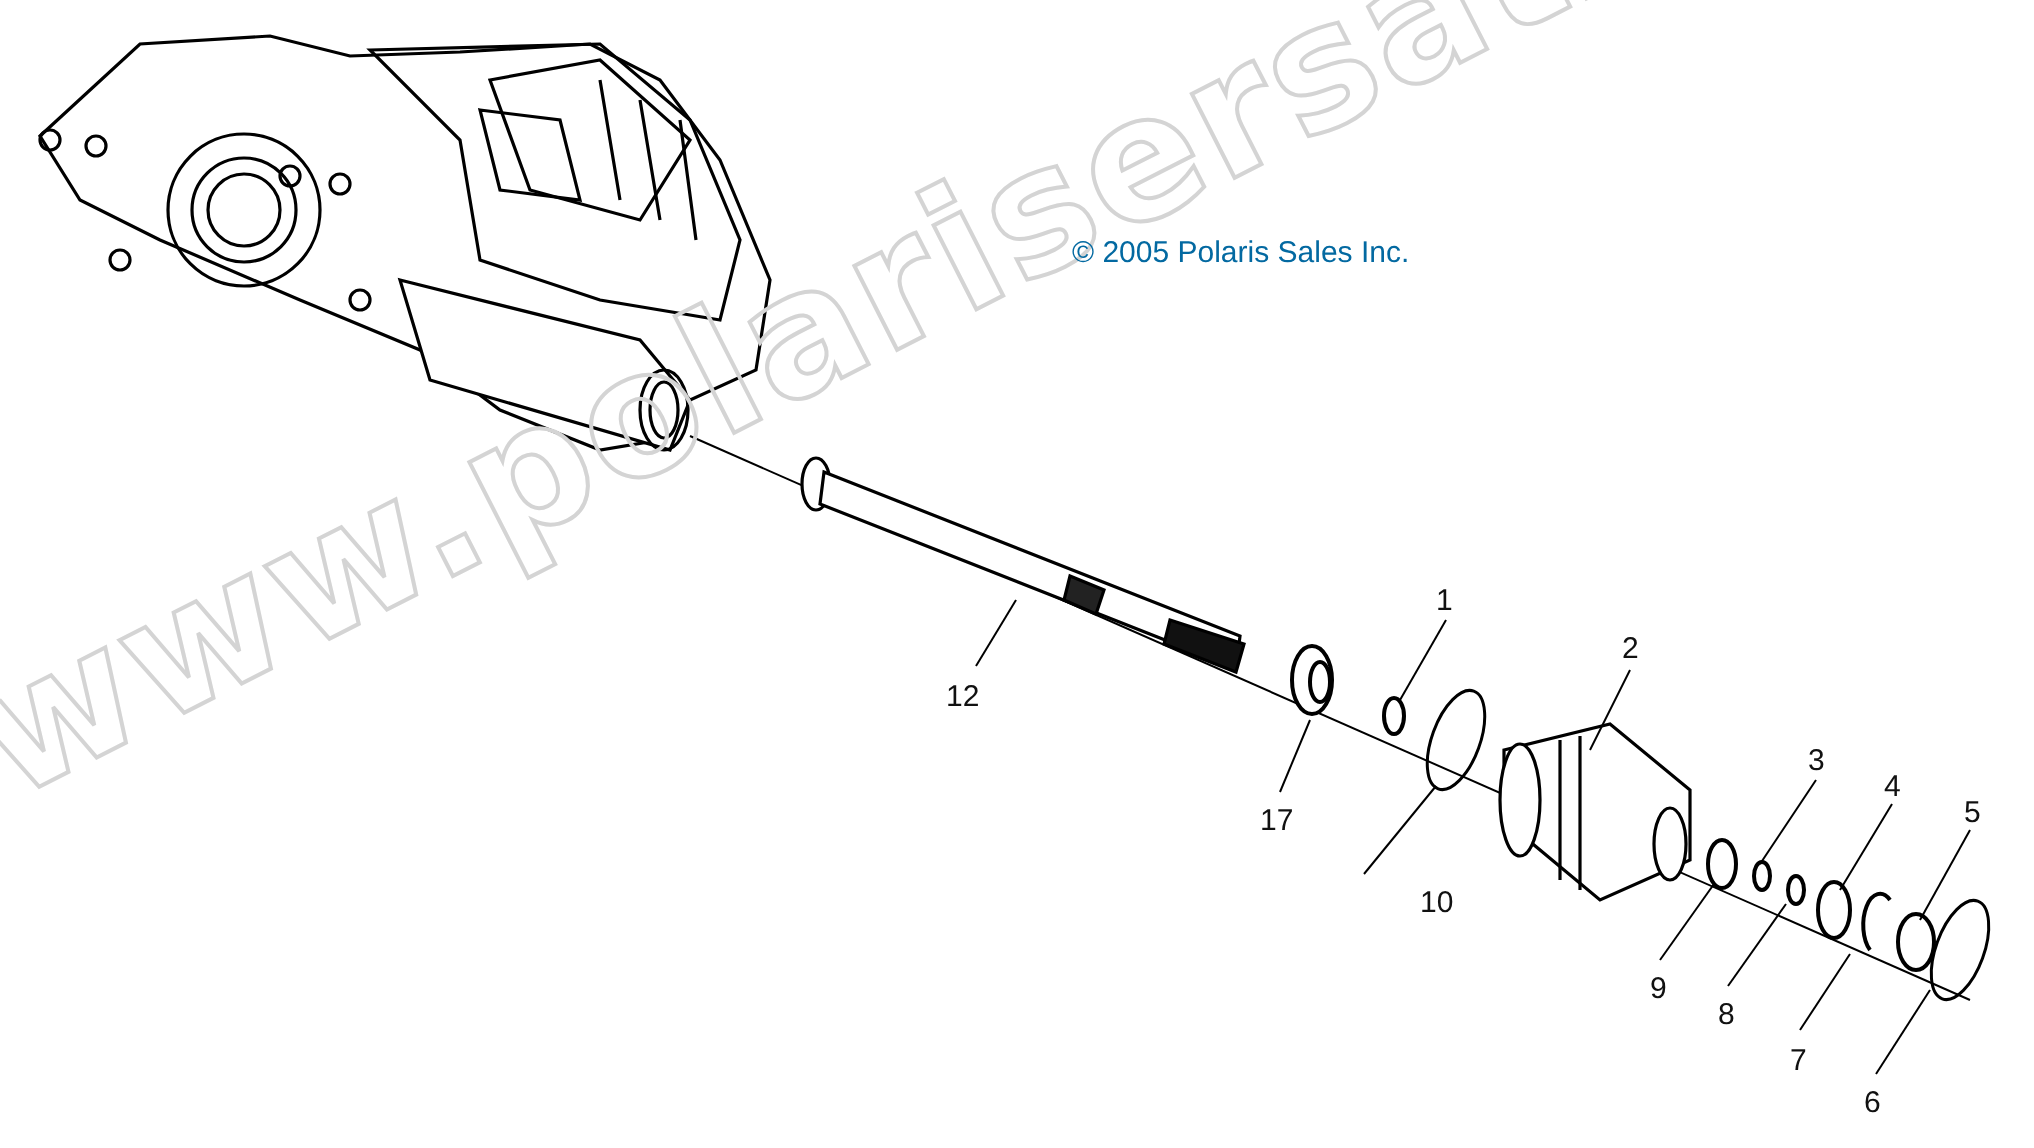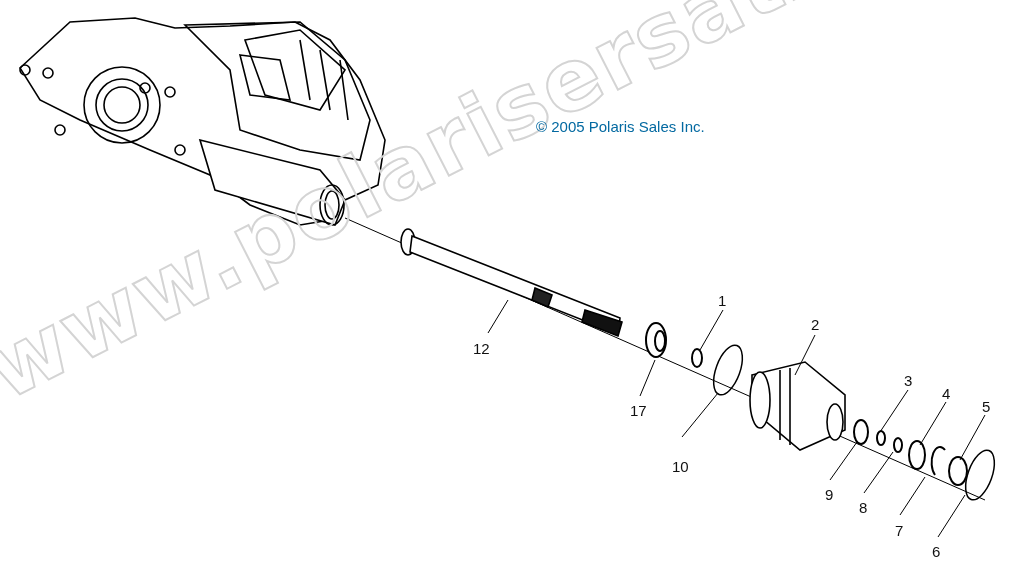--- a/index.html
+++ b/index.html
@@ -92,15 +92,15 @@
 
 <div class="callout" style="left:718px;top:292px;">1</div>
 <div class="callout" style="left:811px;top:316px;">2</div>
 <div class="callout" style="left:904px;top:372px;">3</div>
 <div class="callout" style="left:942px;top:385px;">4</div>
 <div class="callout" style="left:982px;top:398px;">5</div>
 <div class="callout" style="left:932px;top:543px;">6</div>
 <div class="callout" style="left:895px;top:522px;">7</div>
 <div class="callout" style="left:859px;top:499px;">8</div>
 <div class="callout" style="left:825px;top:486px;">9</div>
-<div class="callout" style="left:672px;top:443px;margin-top:15px;">10</div>
+<div class="callout" style="left:710px;top:443px;">10</div>
 <div class="callout" style="left:630px;top:402px;">17</div>
 <div class="callout" style="left:473px;top:340px;">12</div>
 
 </body></html>

